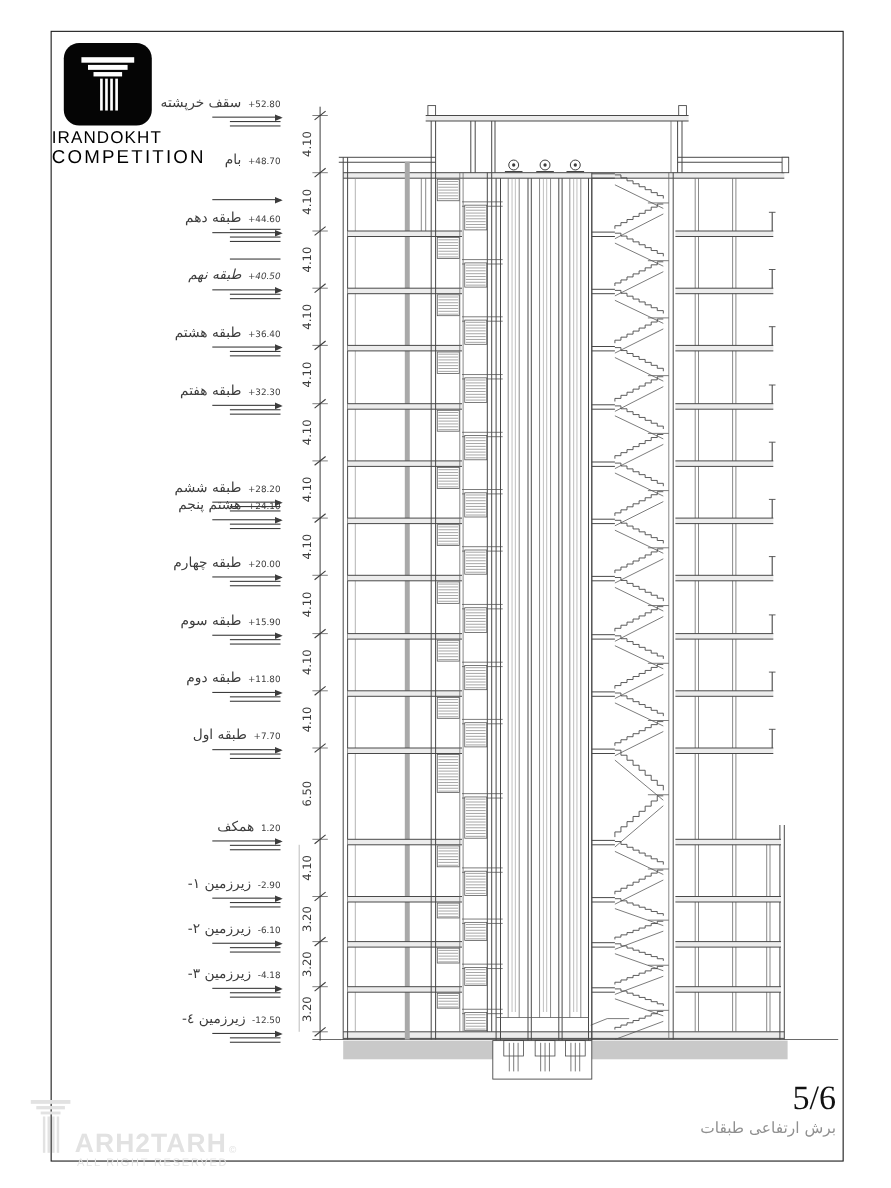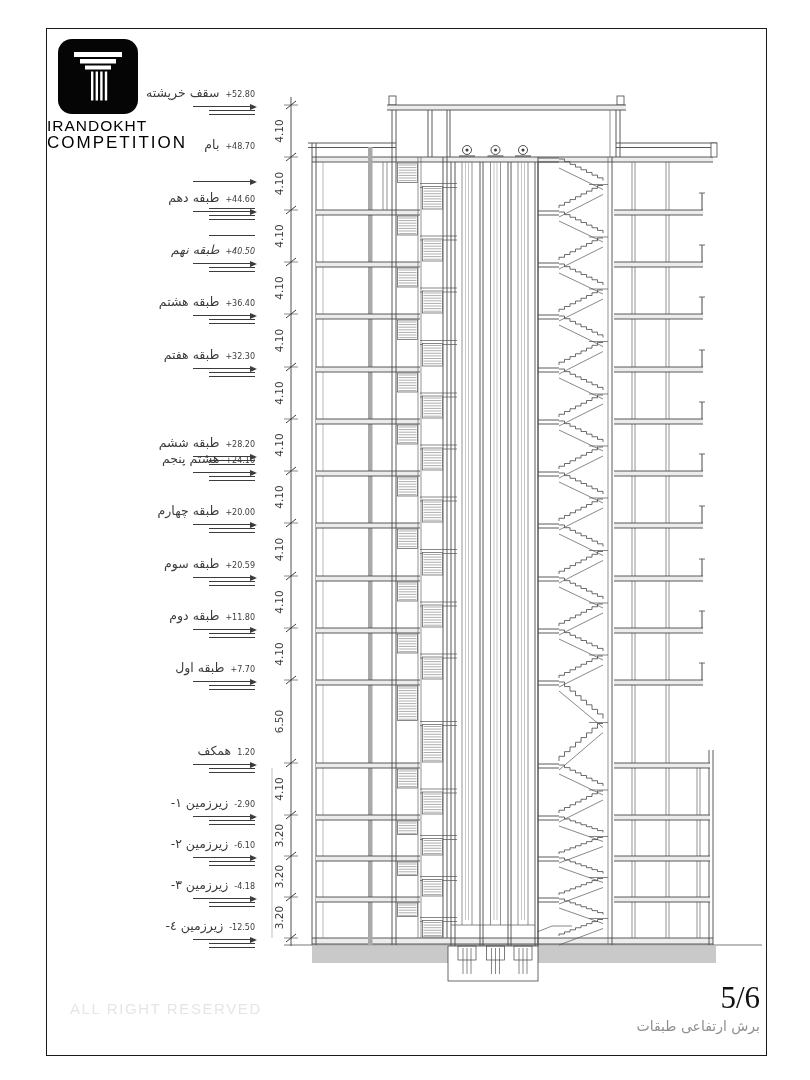--- a/index.html
+++ b/index.html
@@ -31,21 +31,21 @@
   
   .sheetnum{position:absolute;right:50px;top:980px;font-family:"Liberation Serif",serif;
             font-size:31px;color:#111;}
   .sheettitle{position:absolute;right:50px;top:1018px;font-family:"DejaVu Sans",sans-serif;
             font-size:14px;color:#8f8f8f;direction:rtl;}
   
   .wm{position:absolute;left:26px;top:998px;color:#e0e0e0;}
   .wm-row{display:flex;align-items:flex-end;gap:2px;}
   .wm-brand{font-size:24px;font-weight:bold;letter-spacing:1px;color:#e2e2e2;line-height:20px;}
   .wm-mark{font-size:9px;vertical-align:super;color:#e2e2e2;}
-  .wm-tag{font-size:15px;letter-spacing:1.6px;color:#e5e5e5;margin:2px 0 0 44px;}
+  .wm-tag{font-size:10px;letter-spacing:1.6px;color:#e5e5e5;margin:2px 0 0 44px;}
 </style>
 </head>
 <body>
 
 <div class="page">
   <div class="frame"></div>
 
   <div class="logo-badge">
     <svg width="80" height="75" viewBox="0 0 80 75">
       <rect x="16" y="13" width="48" height="5" fill="#fff"></rect>
@@ -779,21 +779,21 @@
           <span class="lvl-name">طبقه چهارم</span>
           <span class="lvl-num">+20.00</span>
         </div>
         <div class="lvl-arrow"></div>
         <div class="lvl-u"></div>
         <div class="lvl-u"></div>
       </div>
       <div class="lvl" style="top: 556px;">
         <div class="lvl-row">
           <span class="lvl-name">طبقه سوم</span>
-          <span class="lvl-num">+20.59</span>
+          <span class="lvl-num">+15.90</span>
         </div>
         <div class="lvl-arrow"></div>
         <div class="lvl-u"></div>
         <div class="lvl-u"></div>
       </div>
       <div class="lvl" style="top: 608px;">
         <div class="lvl-row">
           <span class="lvl-name">طبقه دوم</span>
           <span class="lvl-num">+11.80</span>
         </div>
@@ -854,15 +854,28 @@
         <div class="lvl-arrow"></div>
         <div class="lvl-u"></div>
         <div class="lvl-u"></div>
       </div>
     </div>
 
   <div class="sheetnum">5/6</div>
   <div class="sheettitle">برش ارتفاعی طبقات</div>
 
   <div class="wm">
+    <div class="wm-row">
+      <svg width="40" height="52" viewBox="0 0 40 52">
+        <rect x="2" y="2" width="36" height="3.5" fill="#e2e2e2"></rect>
+        <rect x="7" y="7.5" width="26" height="3" fill="#e2e2e2"></rect>
+        <rect x="11" y="12.5" width="18" height="2.6" fill="#e2e2e2"></rect>
+        <rect x="13" y="17" width="2.2" height="33" fill="#e2e2e2"></rect>
+        <rect x="17.2" y="17" width="2.2" height="33" fill="#e2e2e2"></rect>
+        <rect x="21.4" y="17" width="2.2" height="33" fill="#e2e2e2"></rect>
+        <rect x="25.6" y="17" width="2.2" height="33" fill="#e2e2e2"></rect>
+      </svg>
+      <span class="wm-brand">ARH2TARH</span>
+      <span class="wm-mark">©</span>
+    </div>
     <div class="wm-tag">ALL RIGHT RESERVED</div>
   </div>
 </div>
 
 </body></html>

